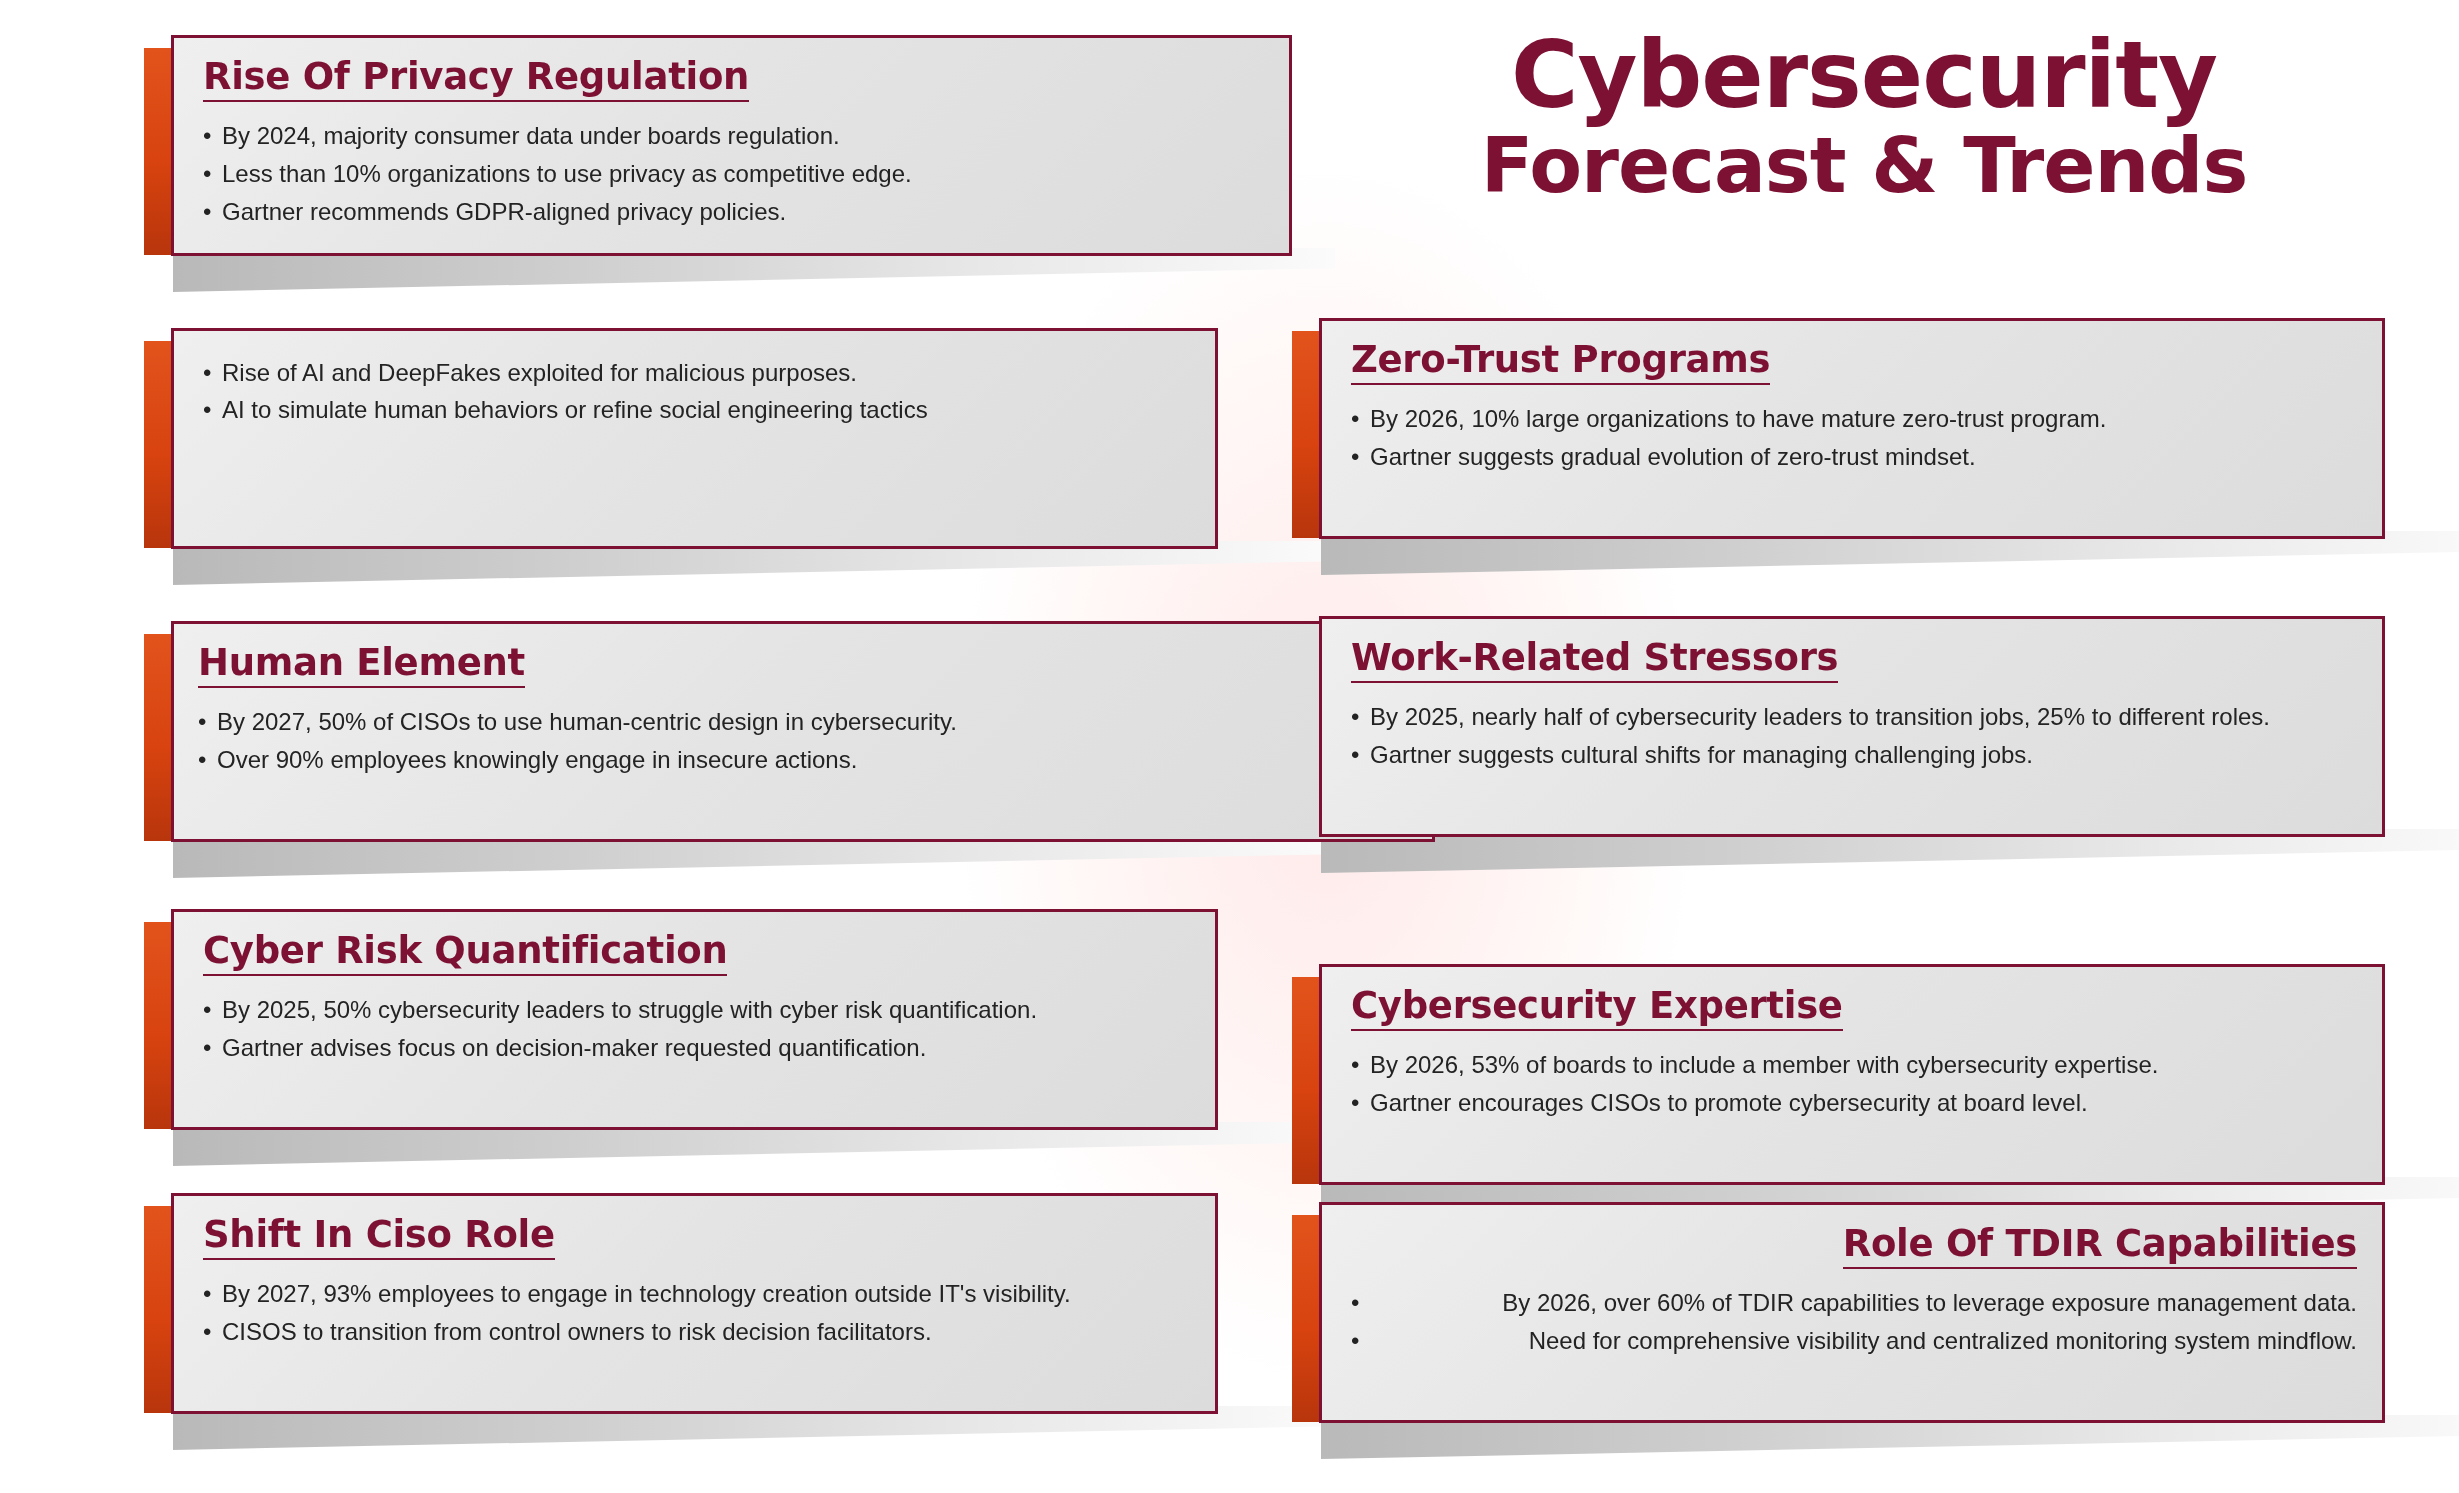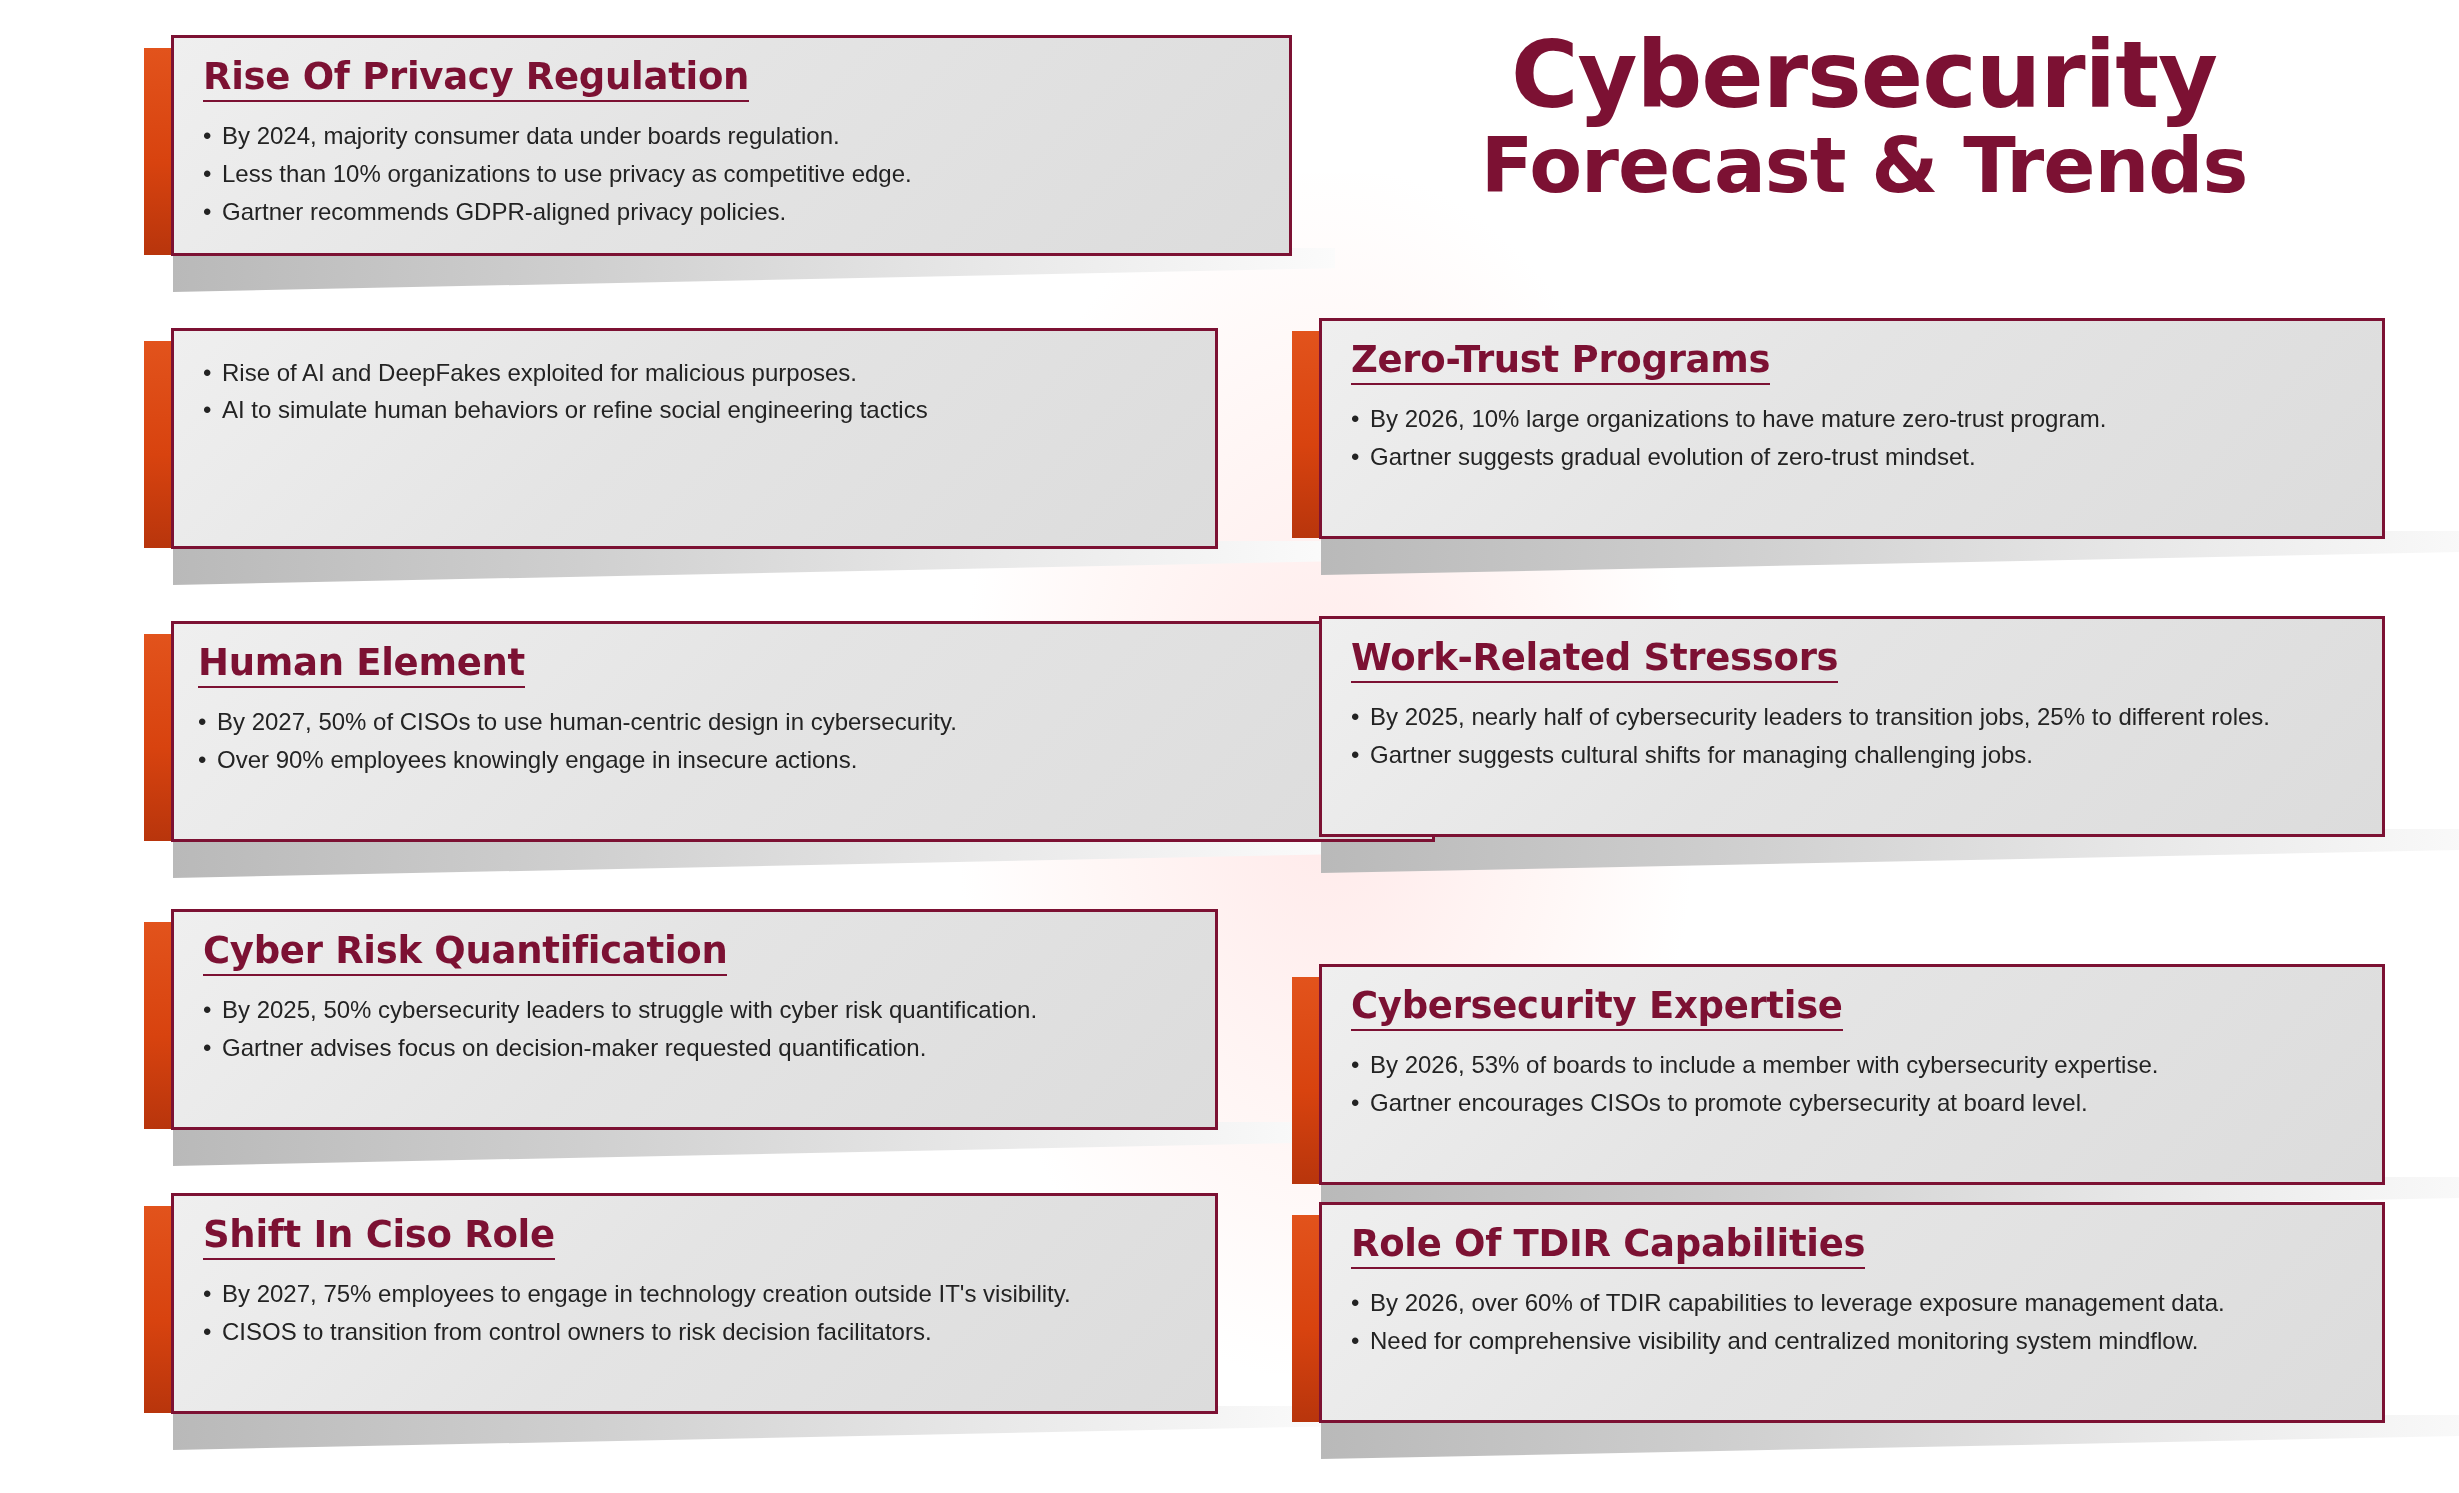--- a/index.html
+++ b/index.html
@@ -171,21 +171,21 @@
     </ul>
   </div>
 </div>
 
 <div class="card" style="left:144px; top:1206px; width:1057px; height:207px;">
   <div class="swoosh" style="width:1162px;"></div>
   <div class="tab"></div>
   <div class="panel" style="width:1047px; height:221px;">
     <h2>Shift In Ciso Role</h2>
     <ul>
-      <li><span class="bullet">•</span><span>By 2027, 75% employees to engage in technology creation outside IT's visibility.</span></li>
+      <li><span class="bullet">•</span><span>By 2027, 93% employees to engage in technology creation outside IT's visibility.</span></li>
       <li><span class="bullet">•</span><span>CISOS to transition from control owners to risk decision facilitators.</span></li>
     </ul>
   </div>
 </div>
 
 <div class="card" style="left:1292px; top:331px; width:1076px; height:207px;">
   <div class="swoosh" style="width:1182px;"></div>
   <div class="tab"></div>
   <div class="panel" style="width:1066px; height:221px;">
     <h2>Zero-Trust Programs</h2>
@@ -213,21 +213,21 @@
   <div class="tab"></div>
   <div class="panel" style="width:1066px; height:221px;">
     <h2>Cybersecurity Expertise</h2>
     <ul>
       <li><span class="bullet">•</span><span>By 2026, 53% of boards to include a member with cybersecurity expertise.</span></li>
       <li><span class="bullet">•</span><span>Gartner encourages CISOs to promote cybersecurity at board level.</span></li>
     </ul>
   </div>
 </div>
 
-<div class="card" style="left:1292px; top:1215px; width:1076px; height:207px;">
+<div class="card" style="left:1292px; top:1215px; width:1076px; height:207px;text-align:right;">
   <div class="swoosh" style="width:1182px;"></div>
   <div class="tab"></div>
   <div class="panel" style="width:1066px; height:221px;">
     <h2>Role Of TDIR Capabilities</h2>
     <ul>
       <li><span class="bullet">•</span><span>By 2026, over 60% of TDIR capabilities to leverage exposure management data.</span></li>
       <li><span class="bullet">•</span><span>Need for comprehensive visibility and centralized monitoring system mindflow.</span></li>
     </ul>
   </div>
 </div>

